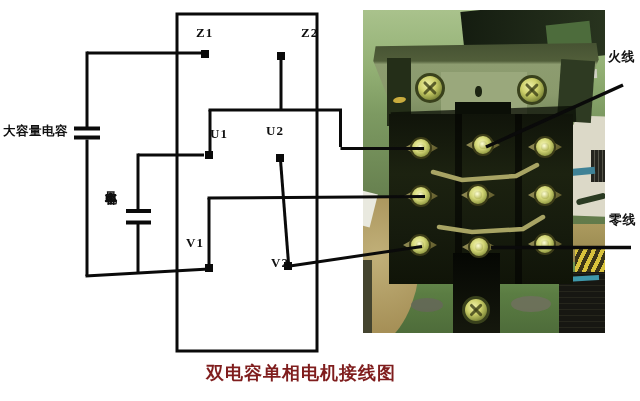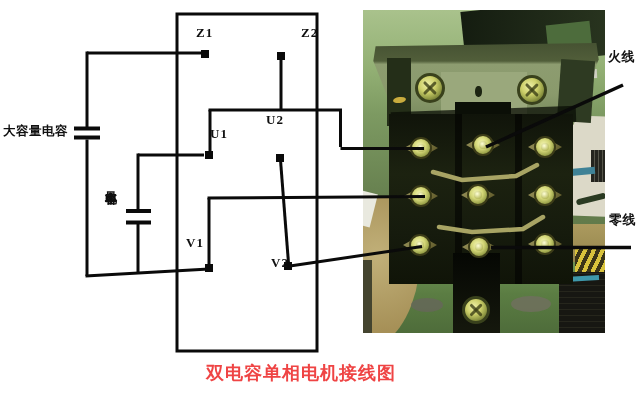--- a/index.html
+++ b/index.html
@@ -7,21 +7,21 @@
     position:relative;width:640px;height:401px;background:#ffffff;overflow:hidden;
     font-family:"Liberation Sans",sans-serif;
   }
   
   .lbl{position:absolute;font-weight:bold;color:#101010;white-space:nowrap;line-height:1;}
   .term-lbl{font-family:"Liberation Serif","DejaVu Serif",serif;font-size:13px;letter-spacing:1px;}
   .cn-lbl{font-size:12.5px;letter-spacing:0.5px;}
   .cn-vert{writing-mode:vertical-rl;text-orientation:upright;font-size:12px;letter-spacing:0;}
   #caption{
     position:absolute;left:206px;top:361px;font-weight:bold;font-size:18px;
-    letter-spacing:1px;color:#ef4444;
+    letter-spacing:1px;color:#7f1d1d;
   }
   #watermark{
     position:absolute;left:526px;top:361px;width:108px;text-align:center;
     color:#8b918b;font-weight:bold;
     text-shadow:1px 1px 0 rgba(255,255,255,.95), -1px -1px 0 rgba(110,115,110,.55);
   }
   #watermark .wm1{font-size:12px;letter-spacing:0;}
   #watermark .wm2{font-size:11.5px;letter-spacing:0.5px;margin-top:1px;}
   
   #photo{
@@ -192,21 +192,21 @@
       <rect x="205" y="151" width="8" height="8"></rect>
       <rect x="276" y="154" width="8" height="8"></rect>
       <rect x="205" y="264" width="8" height="8"></rect>
       <rect x="284" y="262" width="8" height="8"></rect>
     </g>
   </svg>
 
   <div class="lbl term-lbl layer-text" style="left:196px;top:26px;">Z1</div>
   <div class="lbl term-lbl layer-text" style="left:265px;top:26px;margin-left:36px;">Z2</div>
   <div class="lbl term-lbl layer-text" style="left:210px;top:127px;">U1</div>
-  <div class="lbl term-lbl layer-text" style="left:266px;top:113px;">U2</div>
+  <div class="lbl term-lbl layer-text" style="left:266px;top:124px;">U2</div>
   <div class="lbl term-lbl layer-text" style="left:186px;top:236px;">V1</div>
   <div class="lbl term-lbl layer-text" style="left:271px;top:256px;">V2</div>
 
   <div class="lbl cn-lbl layer-text" style="left:3px;top:125px;">大容量电容</div>
   <div class="lbl cn-vert layer-text" style="left:105px;top:182px;">小容量电容</div>
 
   <div class="lbl cn-lbl layer-text" style="left:608px;top:50px;font-size:13px;">火线</div>
   <div class="lbl cn-lbl layer-text" style="left:609px;top:213px;font-size:13px;">零线</div>
 
   <div id="caption">双电容单相电机接线图</div>

